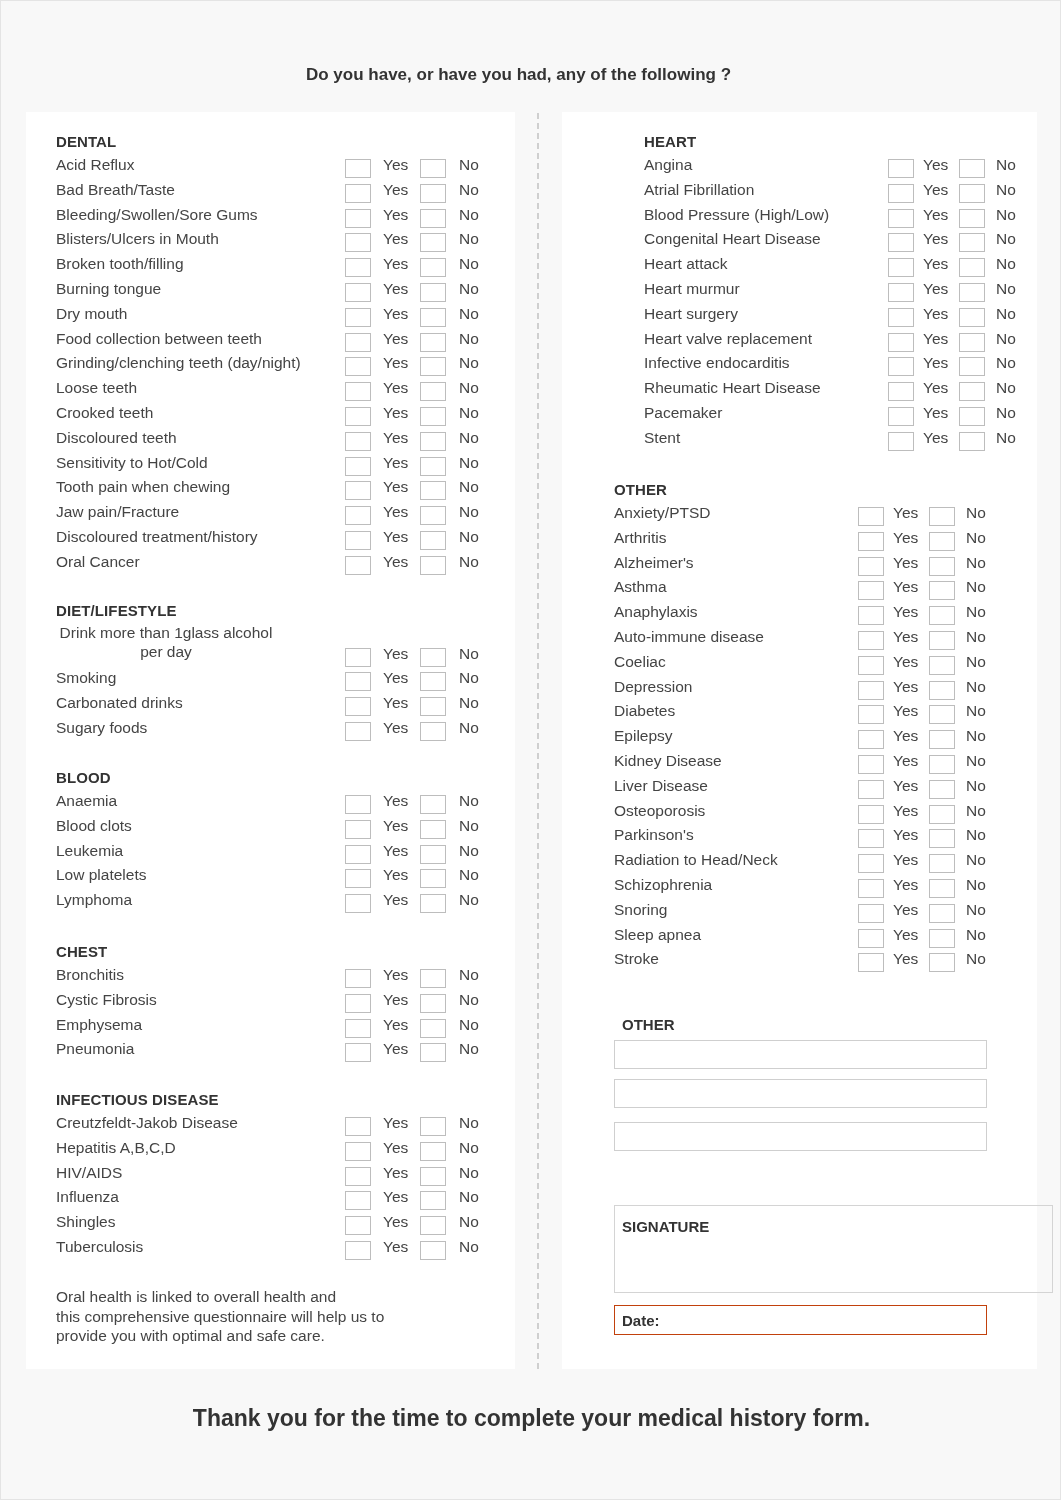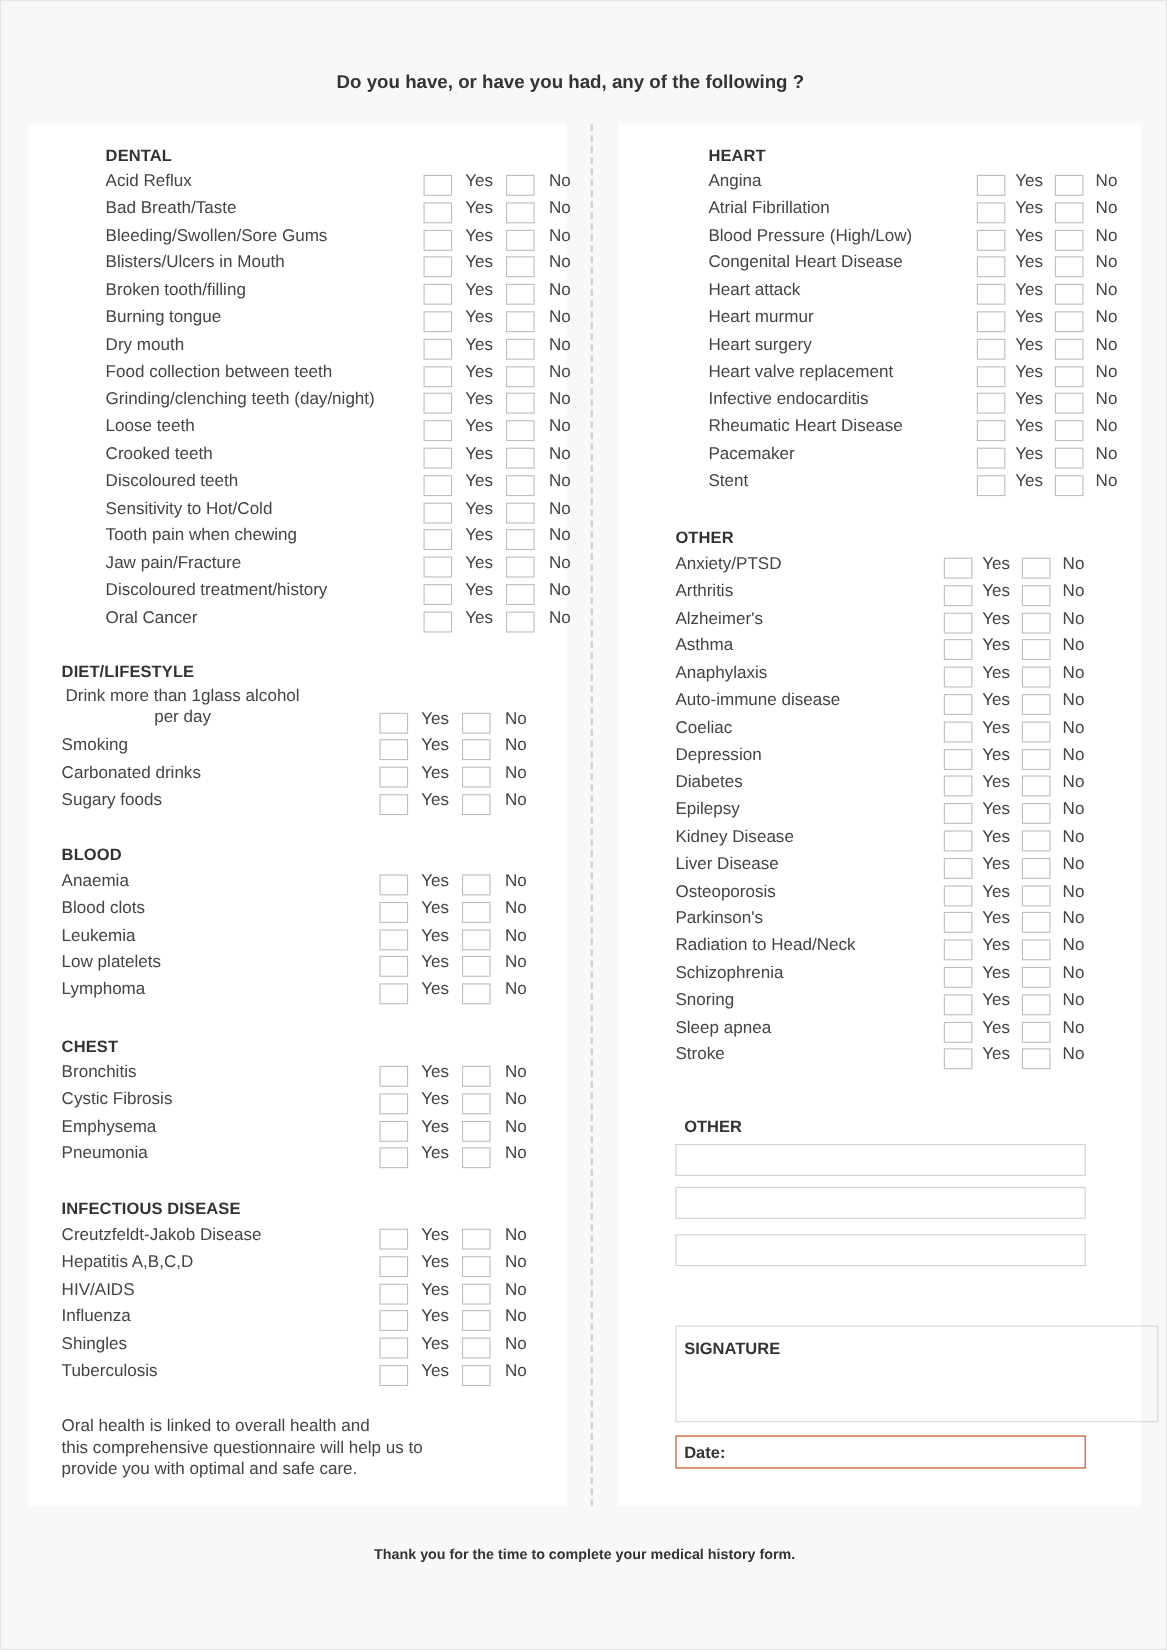--- a/index.html
+++ b/index.html
@@ -8,21 +8,21 @@
       font-family:"Liberation Sans", "DejaVu Sans", sans-serif;
       color:#3a3a3a; position:relative; overflow:hidden;
       box-sizing:border-box; border:1px solid #e4e4e4;
     }
     .title {
       position:absolute; top:64px; left:0; width:1035px; text-align:center;
       font-weight:bold; font-size:17px; color:#333;
     }
     .footer {
       position:absolute; top:1404px; left:0; width:1061px; text-align:center;
-      font-weight:bold; font-size:13px; color:#333;
+      font-weight:bold; font-size:23px; color:#333;
     }
     .panel { position:absolute; background:#fff; }
     .panel.left { left:25px; top:111px; width:489px; height:1257px; }
     .panel.right { left:561px; top:111px; width:475px; height:1257px; }
     .divider {
       position:absolute; left:536px; top:112px; height:1256px; width:0;
       border-left:2px dashed #cfcfcf;
     }
     .section { position:absolute; left:30px; }
     .panel.right .section { left:52px; }
@@ -79,21 +79,21 @@
 <body>
 
 <div class="title">Do you have, or have you had, any of the following ?</div>
 
 <div class="panel left" id="left-panel">
   <div class="note">
     <div>Oral health is linked to overall health and</div>
     <div>this comprehensive questionnaire will help us to</div>
     <div>provide you with optimal and safe care.</div>
   </div>
-<div class="section" style="top: 18px; margin-left: 40px;">
+<div class="section" style="top: 18px;">
       <div class="sec-head">DENTAL</div>
       <div class="row">
         <span class="label">Acid Reflux</span>
         <span class="cb yes"></span>
         <span class="yl">Yes</span>
         <span class="cb no"></span>
         <span class="nl">No</span>
       </div>
       <div class="row">
         <span class="label">Bad Breath/Taste</span>

